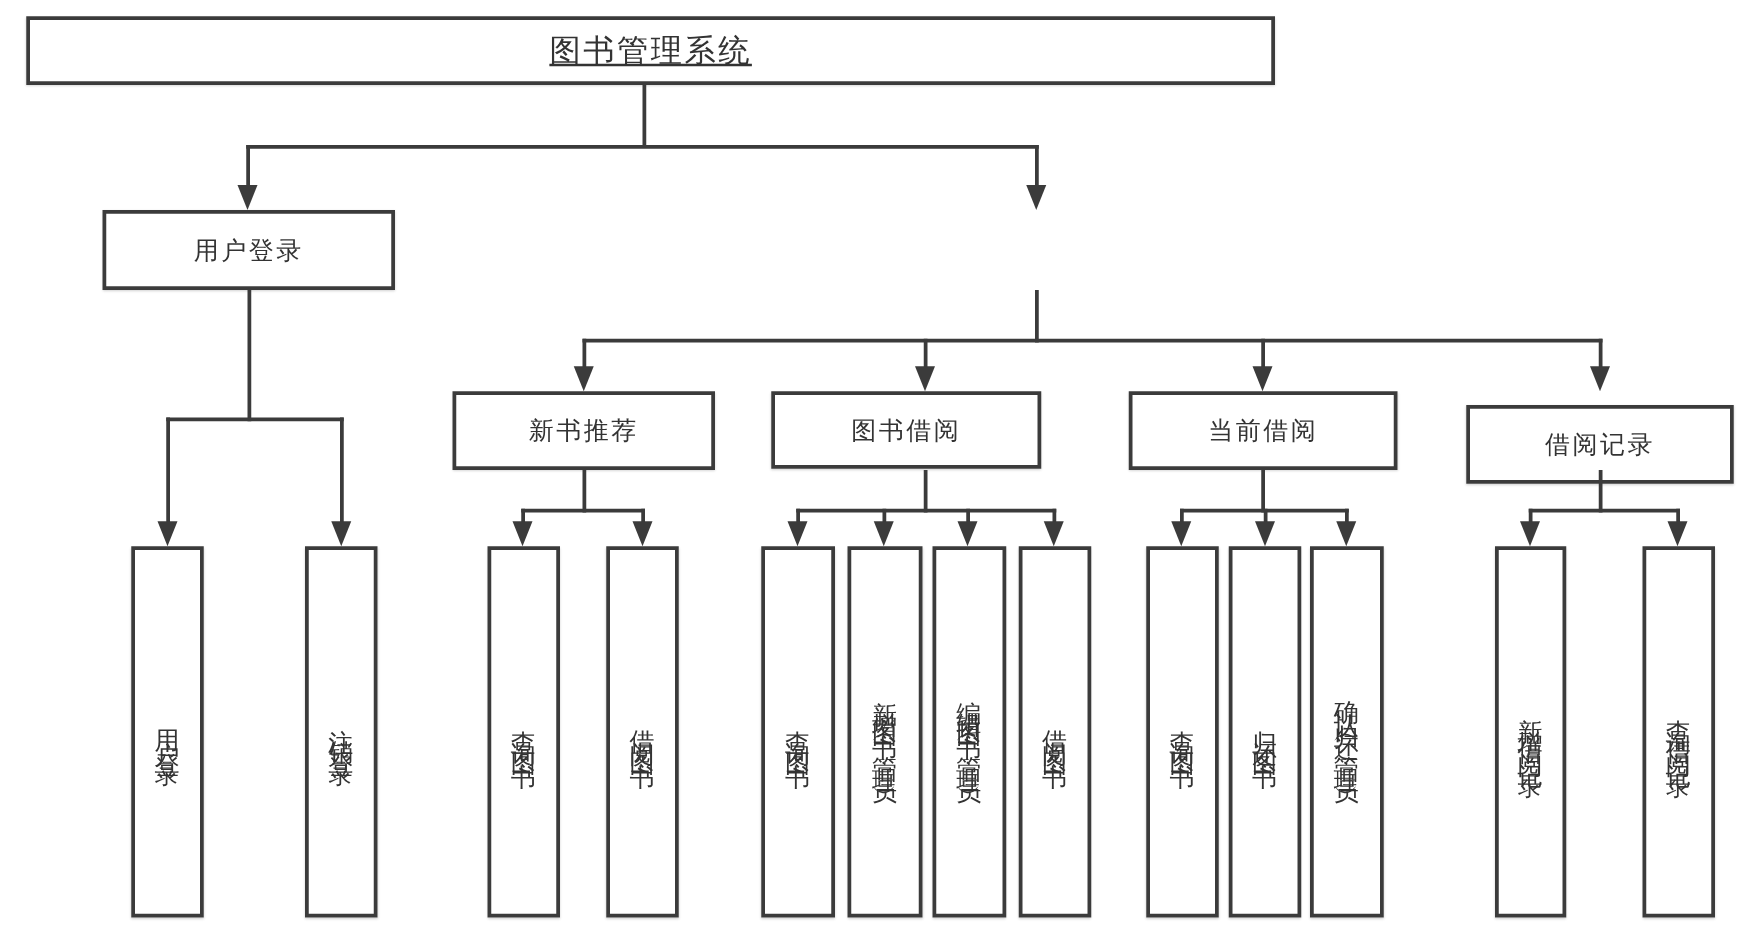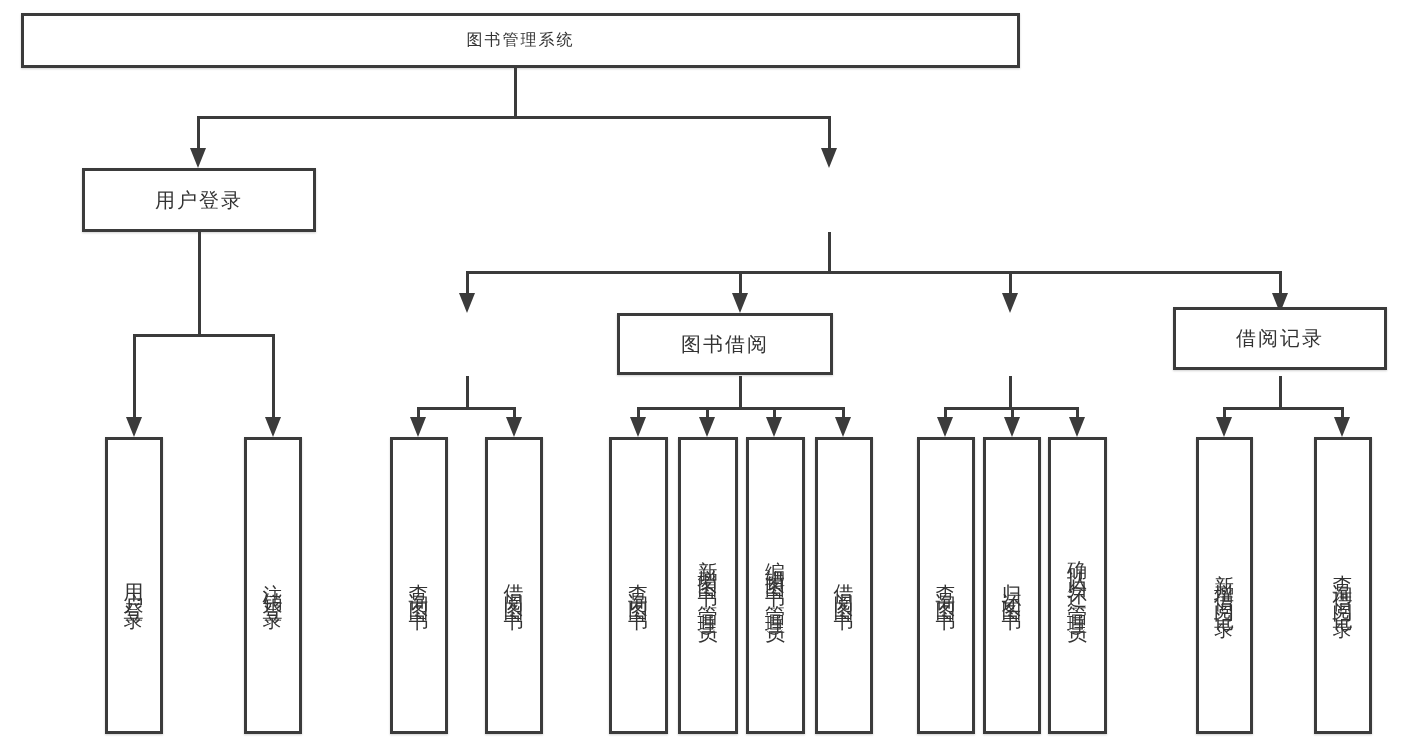--- a/index.html
+++ b/index.html
@@ -6,21 +6,21 @@
   #canvas{
     position:relative;width:1405px;height:747px;background:#ffffff;
     font-family:"DejaVu Sans","Liberation Sans",sans-serif;overflow:hidden;
   }
   .box{
     position:absolute;box-sizing:border-box;border:3px solid #3b3b3b;background:#ffffff;
     display:flex;align-items:center;justify-content:center;color:#333333;
     box-shadow:0 1px 2px rgba(0,0,0,0.18);
   }
   .hbox{font-size:20px;letter-spacing:2px;}
-  .root{font-size:16px;}
+  .root{font-size:25px;text-decoration:underline;}
   .vbox .vtext{
     writing-mode:vertical-rl;text-orientation:mixed;
     font-size:20px;line-height:1;letter-spacing:9px;color:#333333;
   }
   .v{position:absolute;width:3px;background:#3b3b3b;}
   .h{position:absolute;height:3px;background:#3b3b3b;}
   .arrow{
     position:absolute;width:0;height:0;
     border-left:8px solid transparent;border-right:8px solid transparent;
     border-top:20px solid #3b3b3b;
@@ -61,24 +61,30 @@
   <div class="h" style="left:466px;top:271px;width:816px"></div>
   <div class="v" style="left:466px;top:271px;height:26px"></div>
   <div class="arrow" style="left:459px;top:293px"></div>
   <div class="v" style="left:739px;top:271px;height:26px"></div>
   <div class="arrow" style="left:732px;top:293px"></div>
   <div class="v" style="left:1009px;top:271px;height:26px"></div>
   <div class="arrow" style="left:1002px;top:293px"></div>
   <div class="v" style="left:1279px;top:271px;height:26px"></div>
   <div class="arrow" style="left:1272px;top:293px"></div>
 
+  <div class="box hbox" style="left:362px;top:313px;width:210px;height:63px">
+    <span>新书推荐</span>
+  </div>
   <div class="box hbox" style="left:617px;top:313px;width:216px;height:62px">
     <span>图书借阅</span>
   </div>
-  <div class="box hbox" style="left:1173px;top:307px;width:214px;height:63px">
+  <div class="box hbox" style="left:903px;top:313px;width:215px;height:63px">
+    <span>当前借阅</span>
+  </div>
+  <div class="box hbox" style="left:1173px;top:324px;width:214px;height:63px">
     <span>借阅记录</span>
   </div>
 
   <div class="v" style="left:466px;top:376px;height:34px"></div>
   <div class="h" style="left:417px;top:407px;width:99px"></div>
   <div class="v" style="left:417px;top:407px;height:12px"></div>
   <div class="arrow" style="left:410px;top:417px"></div>
   <div class="v" style="left:513px;top:407px;height:12px"></div>
   <div class="arrow" style="left:506px;top:417px"></div>
 

